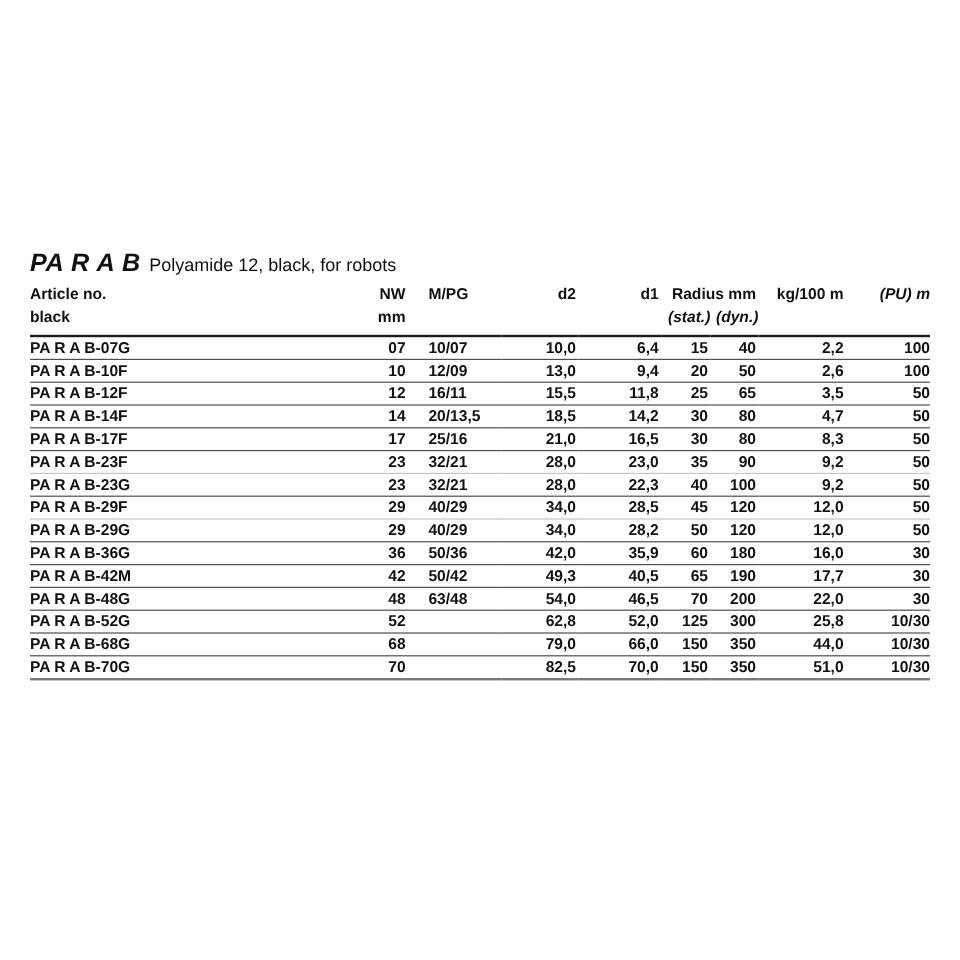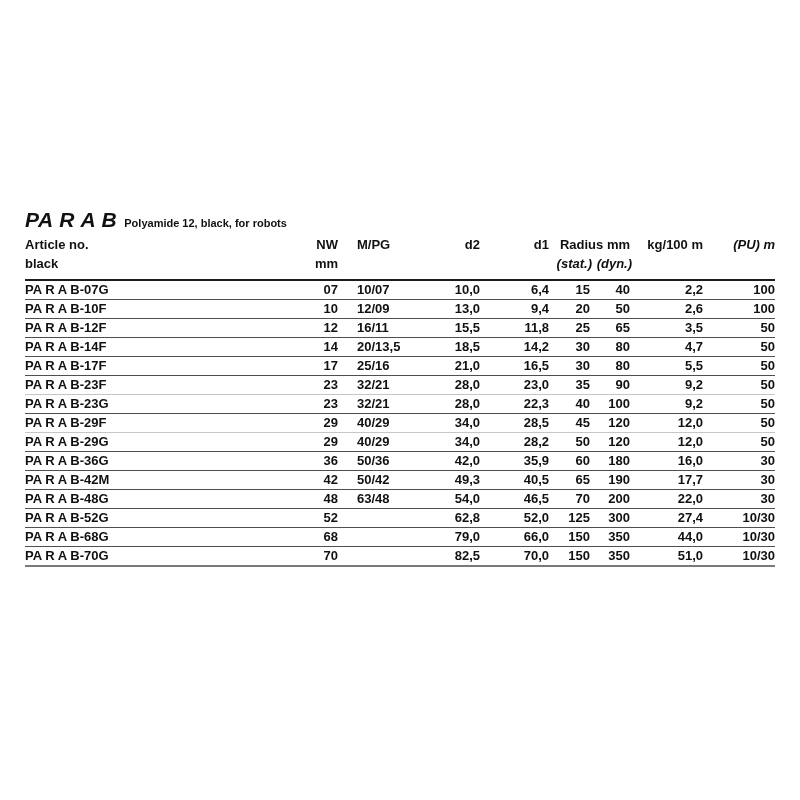--- a/index.html
+++ b/index.html
@@ -19,22 +19,22 @@
     white-space: nowrap;
   }
   .product-title {
     font-size: 21px;
     font-weight: 700;
     letter-spacing: 0.5px;
     margin: 0;
     font-style: italic;
   }
   .product-subtitle {
-    font-size: 11px;
-    font-weight: 700;
+    font-size: 15px;
+    font-weight: 400;
     margin-left: 7px;
     text-align: right;
   }
   table.spec {
     position: absolute;
     left: 25px; top: 229px;
     width: 750px;
     border-collapse: collapse;
     table-layout: fixed;
     border-bottom: 2px solid var(--rule_bottom, #7a7a7a);
@@ -156,21 +156,21 @@
         <td>50</td>
       </tr>
       <tr>
         <td>PA R A B-17F</td>
         <td>17</td>
         <td>25/16</td>
         <td>21,0</td>
         <td>16,5</td>
         <td>30</td>
         <td>80</td>
-        <td>5,5</td>
+        <td>8,3</td>
         <td>50</td>
       </tr>
       <tr>
         <td>PA R A B-23F</td>
         <td>23</td>
         <td>32/21</td>
         <td>28,0</td>
         <td>23,0</td>
         <td>35</td>
         <td>90</td>
@@ -244,21 +244,21 @@
         <td>30</td>
       </tr>
       <tr>
         <td>PA R A B-52G</td>
         <td>52</td>
         <td></td>
         <td>62,8</td>
         <td>52,0</td>
         <td>125</td>
         <td>300</td>
-        <td>27,4</td>
+        <td>25,8</td>
         <td>10/30</td>
       </tr>
       <tr>
         <td>PA R A B-68G</td>
         <td>68</td>
         <td></td>
         <td>79,0</td>
         <td>66,0</td>
         <td>150</td>
         <td>350</td>

